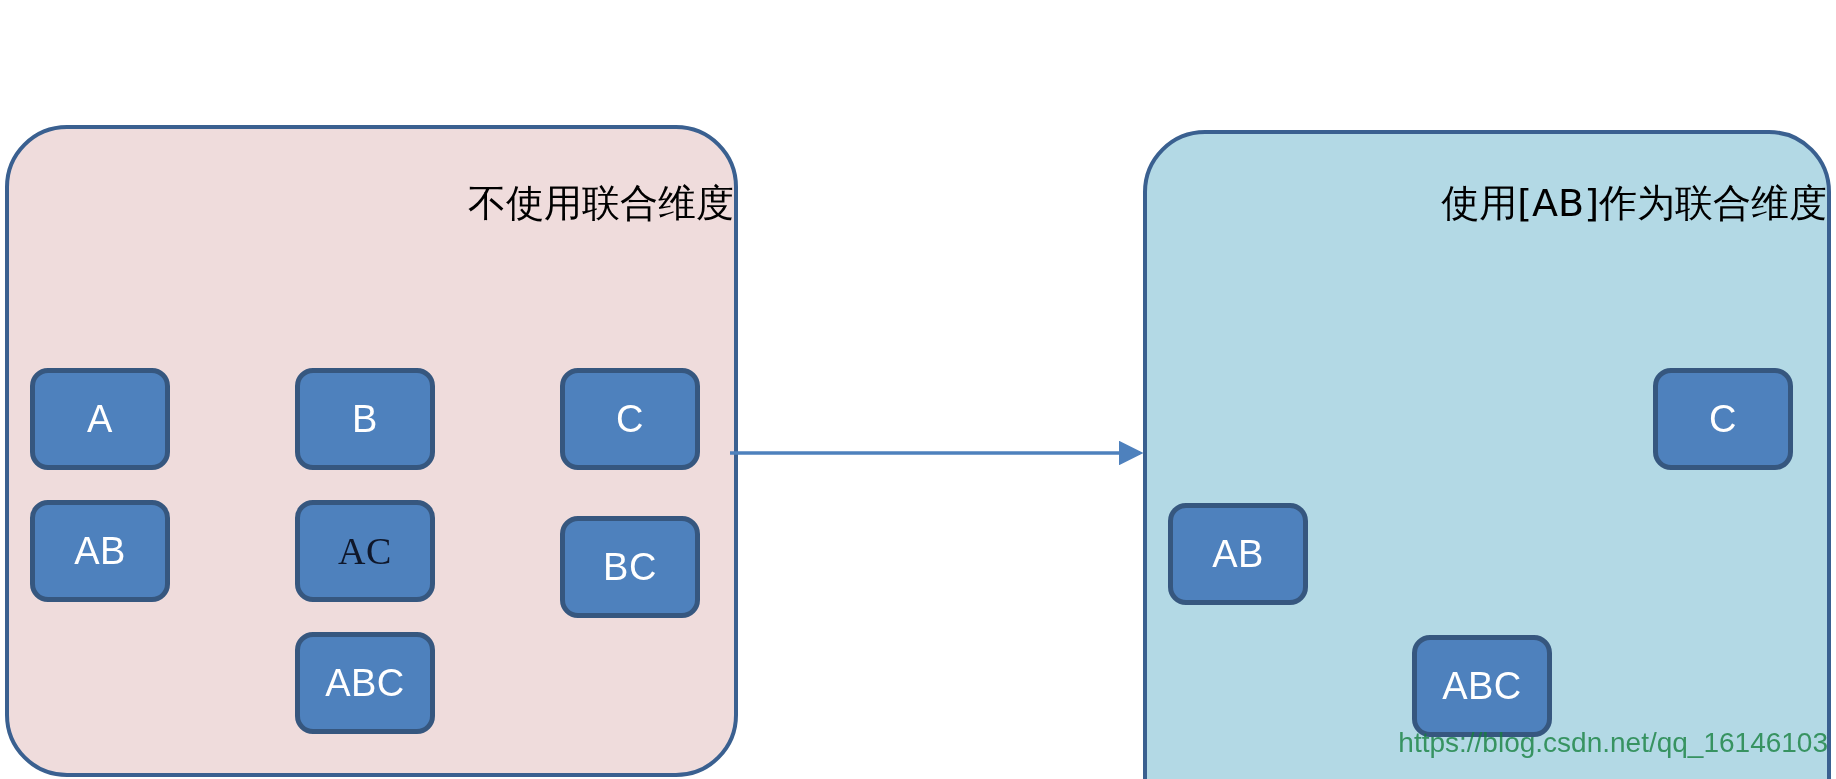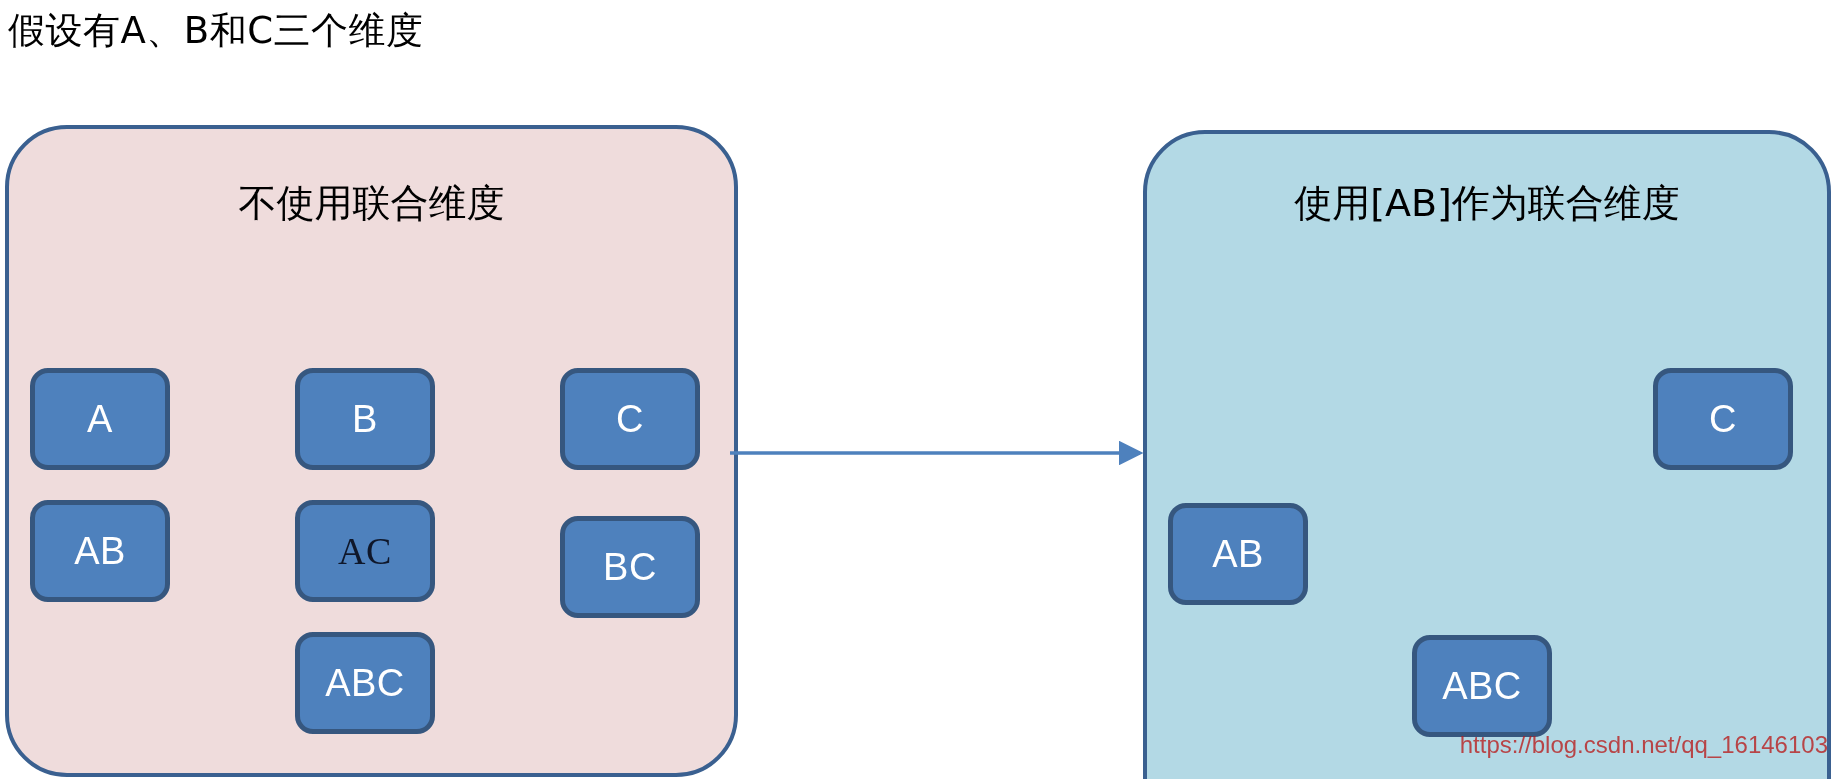--- a/index.html
+++ b/index.html
@@ -51,21 +51,21 @@
     left: 1143px;
     top: 130px;
     width: 688px;
     height: 760px;
     background: #B3D9E5;
   }
   .panel-title {
     position: absolute;
     left: 0;
     width: 100%;
-    text-align: center;
+    text-align: right;
     font-size: 38px;
     line-height: 1.2;
     color: #000000;
     white-space: nowrap;
     font-family: "DejaVu Sans", "Liberation Sans", sans-serif;
   }
   .panel-left .panel-title  { top: 52px; }
   .panel-right .panel-title { top: 47px; }
 
   
@@ -95,33 +95,32 @@
     width: 1836px;
     height: 779px;
     pointer-events: none;
   }
 
   
   .watermark {
     position: absolute;
     right: 8px;
     bottom: 20px;
-    font-size: 24px;
-    color: #b91c1c;
+    font-size: 28px;
+    color: #15803d;
     opacity: 0.78;
     white-space: nowrap;
     font-family: "Liberation Sans", "DejaVu Sans", sans-serif;
   }
 </style>
 </head>
 <body>
 
 <div id="canvas">
 
-  <div class="page-heading">假设有A、B和C三个维度</div>
 
   <div class="panel panel-left" style="background: rgb(239, 220, 220); border-color: rgb(58, 96, 144);">
     <div class="panel-title">不使用联合维度</div>
   </div>
 
   <div class="panel panel-right" style="background: rgb(179, 217, 229); border-color: rgb(58, 96, 144);">
     <div class="panel-title">使用[AB]作为联合维度</div>
   </div>
 
   <div id="left-nodes">

